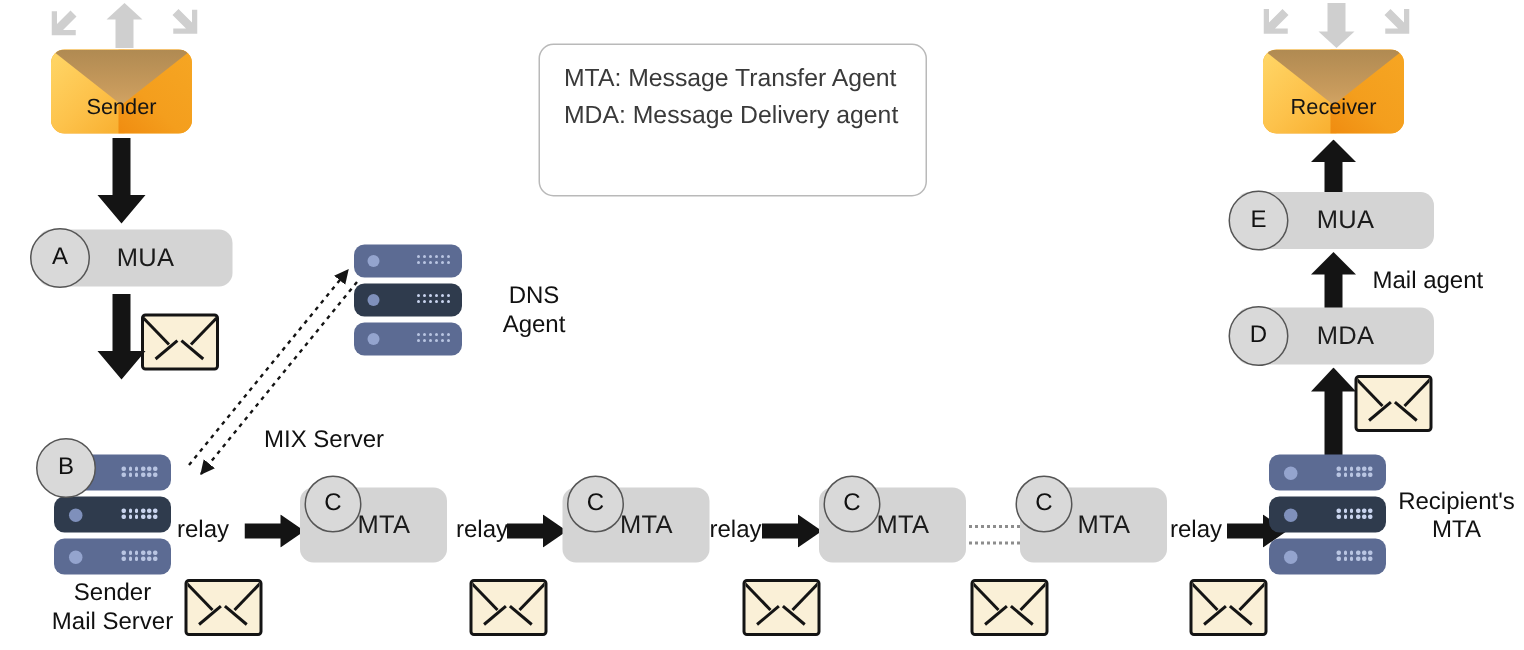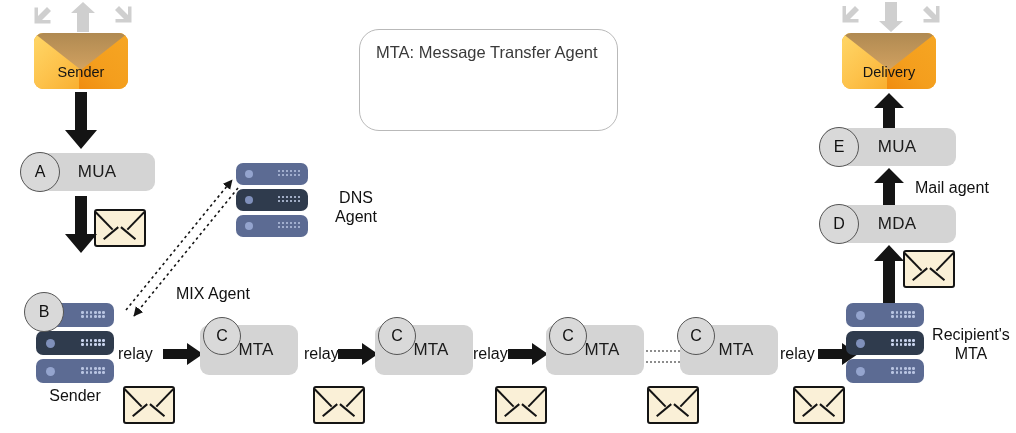--- a/index.html
+++ b/index.html
@@ -70,22 +70,23 @@
   .lbl{position:absolute;font-size:16px;color:#111;white-space:nowrap;line-height:19px;}
   .lbl.c{text-align:center;}
   .relay{position:absolute;font-size:16px;color:#111;}
 
   
   .dotline{position:absolute;height:0;border-top:2.4px dotted #8d8d8d;}
 </style>
 </head>
 <body>
 
-<div class="legend abs" style="left:359px;top:29px;width:259px;height:102px;border-radius:20px;">
+<div class="legend abs" style="left:359px;top:29px;width:259px;height:102px;">
   <div>MTA: Message Transfer Agent</div>
+  <div>MDA: Message Delivery agent</div>
 </div>
 
 <div class="marr" style="left:30px;top:2px;width:106px;height:32px;">
   <svg width="106" height="32" viewBox="0 0 106 32">
     <g fill="#cfcfcf">
       <path d="M17 4 L8 13 L8 4.5 L4.5 4.5 L4.5 20.5 L20.5 20.5 L20.5 17 L12 17 L21 8 Z" transform="translate(0,1) rotate(0)"></path>
       <path d="M47 30 L47 11 L41 11 L53 0 L65 11 L59 11 L59 30 Z"></path>
       <path d="M89 4 L98 13 L98 4.5 L101.5 4.5 L101.5 20.5 L85.5 20.5 L85.5 17 L94 17 L85 8 Z"></path>
     </g>
   </svg>
@@ -172,20 +173,21 @@
         <i style="width:2.6px;height:2.6px"></i>
         <i style="width:2.6px;height:2.6px"></i>
     </span>
   </div>
 </div>
 <div class="step-circle" style="left:24px;top:292px;width:40px;height:40px;">
   <span>B</span>
 </div>
 <div class="lbl c" style="left:10px;top:386px;width:130px;">
   <div>Sender</div>
+  <div>Mail Server</div>
 </div>
 
 <div class="env" style="left:123px;top:386px;width:52px;height:38px;">
   <div class="vd"></div>
 </div>
 
 <div class="server" style="left:236px;top:163px;width:72px;height:74px;">
   <div class="srow l" style="height:22px;margin-bottom:4px;">
     <span class="led" style="left:9px;top:7px;width:8px;height:8px;"></span>
     <span class="dots" style="right:8px;top:7px;grid-template-columns:repeat(6,2.4px);">
@@ -245,21 +247,21 @@
 
 <svg class="abs" style="left:104px;top:170px;width:150px;height:150px;" width="150" height="150" viewBox="0 0 150 150">
   <defs>
     <marker id="ah" markerWidth="7" markerHeight="7" refX="5.5" refY="3" orient="auto">
       <path d="M0,0 L6,3 L0,6 z" fill="#141414"></path>
     </marker>
   </defs>
   <line x1="22" y1="140" x2="128" y2="10" stroke="#141414" stroke-width="1.6" stroke-dasharray="2.6,3.2" marker-end="url(#ah)"></line>
   <line x1="134" y1="18" x2="30" y2="146" stroke="#141414" stroke-width="1.6" stroke-dasharray="2.6,3.2" marker-end="url(#ah)"></line>
 </svg>
-<div class="lbl" style="left:176px;top:284px;">MIX Agent</div>
+<div class="lbl" style="left:176px;top:284px;">MIX Server</div>
 
 <div class="relay" style="left:118px;top:345px;">relay</div>
 <div class="barr" style="left:163px;top:343px;width:40px;height:22px;">
   <svg width="40" height="22" viewBox="0 0 40 22">
       <path d="M0 6 H24 V0 L40 11 L24 22 V16 H0 Z" fill="#141414"></path>
     </svg>
 </div>
 
 <div class="pill abs" style="left:200px;top:325px;width:98px;height:50px;">
   <span class="ptxt">MTA</span>
@@ -332,21 +334,21 @@
       <path d="M47 0 L47 19 L41 19 L53 30 L65 19 L59 19 L59 0 Z"></path>
       <path d="M101.5 4 L101.5 20.5 L85.5 20.5 L85.5 17 L94 17 L85 8 L89 4 L98 13 L98 4 Z"></path>
     </g>
   </svg>
 </div>
 
 <div class="bigenv" style="left:842px;top:33px;width:94px;height:56px;">
   <div class="lw"></div>
   <div class="rw"></div>
   <div class="flap"></div>
-  <div class="cap">Delivery</div>
+  <div class="cap">Receiver</div>
 </div>
 
 <div class="barr" style="left:872px;top:93px;width:34px;height:40px;">
   <svg width="34" height="40" viewBox="0 0 34 40">
     <path d="M11 40 V15 H2 L17 0 L32 15 H23 V40 Z" fill="#141414"></path>
   </svg>
 </div>
 
 <div class="pill abs" style="left:824px;top:128px;width:132px;height:38px;">
   <span class="ptxt">MUA</span>

